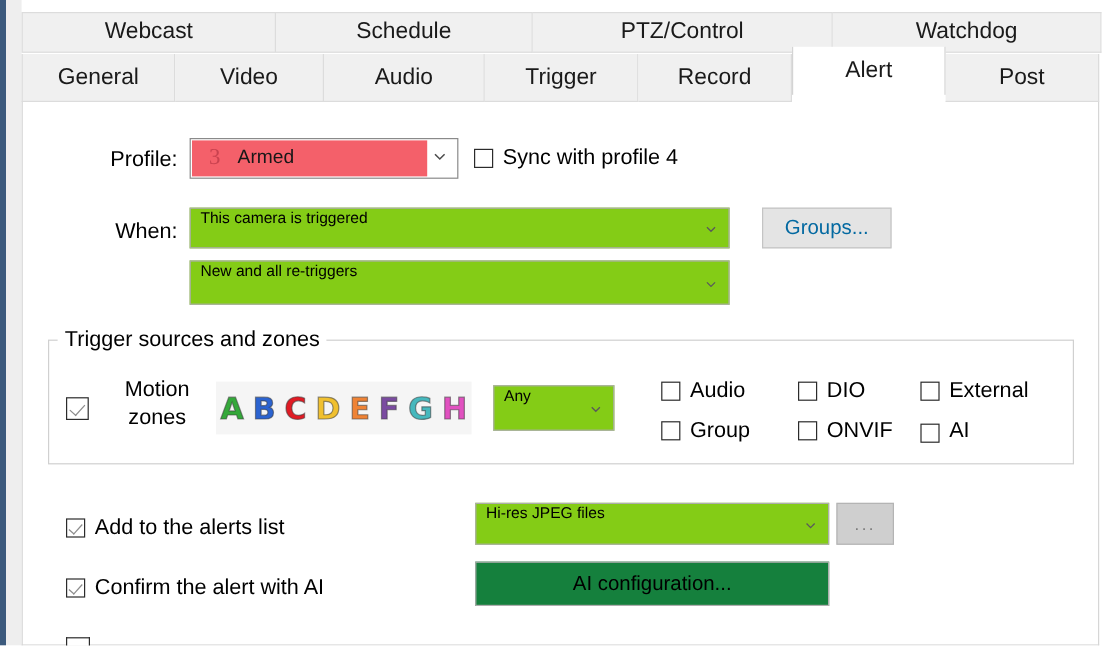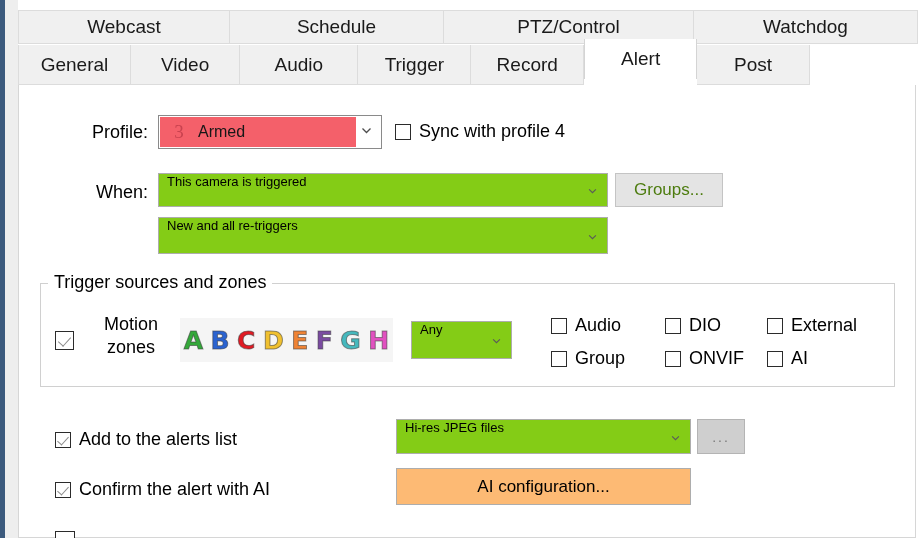--- a/index.html
+++ b/index.html
@@ -34,21 +34,21 @@
   
   #tabstrip-top {
     position: absolute;
     left: 18px; top: 10px;
     width: 900px; height: 35px;
     display: flex;
   }
   #tabstrip-bottom {
     position: absolute;
     left: 18px; top: 45px;
-    width: 792px; height: 40px;
+    width: 900px; height: 40px;
     display: flex;
     text-align: center;
   }
   .tab {
     background: #f0f0f0;
     border: 1px solid #dcdcdc;
     border-left: none;
     display: flex;
     align-items: center;
     justify-content: center;
@@ -106,30 +106,30 @@
     position: absolute;
     right: 9px;
     top: 50%;
     transform: translateY(-50%);
     width: 11px; height: 11px;
     color: #5a5a5a;
   }
   .btn {
     position: absolute;
     box-sizing: border-box;
-    background: #fdba74;
+    background: #15803d;
     border: 1px solid #adadad;
     display: flex;
     align-items: center;
     justify-content: center;
     font-size: 17px;
     color: #000;
     cursor: default;
   }
-  .btn.disabled { color: #4d7c0f; border-color: #c4c4c4; background: #e4e4e4; }
+  .btn.disabled { color: #0369a1; border-color: #c4c4c4; background: #e4e4e4; margin-left: 20px; }
   .btn.dots {
     background: #cfcfcf;
     border: 1px solid #b4b4b4;
     color: #7a7a7a;
     font-size: 14px;
     letter-spacing: 2px;
   }
 
   .cb-row {
     position: absolute;
@@ -376,21 +376,21 @@
   <span>External</span>
 </div>
 <div class="cb-row" style="left:551px; top:348px;">
   <span class="cb-box"></span>
   <span>Group</span>
 </div>
 <div class="cb-row" style="left:665px; top:348px;">
   <span class="cb-box"></span>
   <span>ONVIF</span>
 </div>
-<div class="cb-row" style="left:767px; top:348px;">
+<div class="cb-row" style="left:767px; top:348px;align-items:flex-end;">
   <span class="cb-box"></span>
   <span>AI</span>
 </div>
 
 <div class="cb-row" style="left:55px; top:429px;">
   <span class="cb-box checked"></span>
   <span>Add to the alerts list</span>
 </div>
 
 <div class="combo" style="left:396px; top:419px; width:295px; height:35px;">

